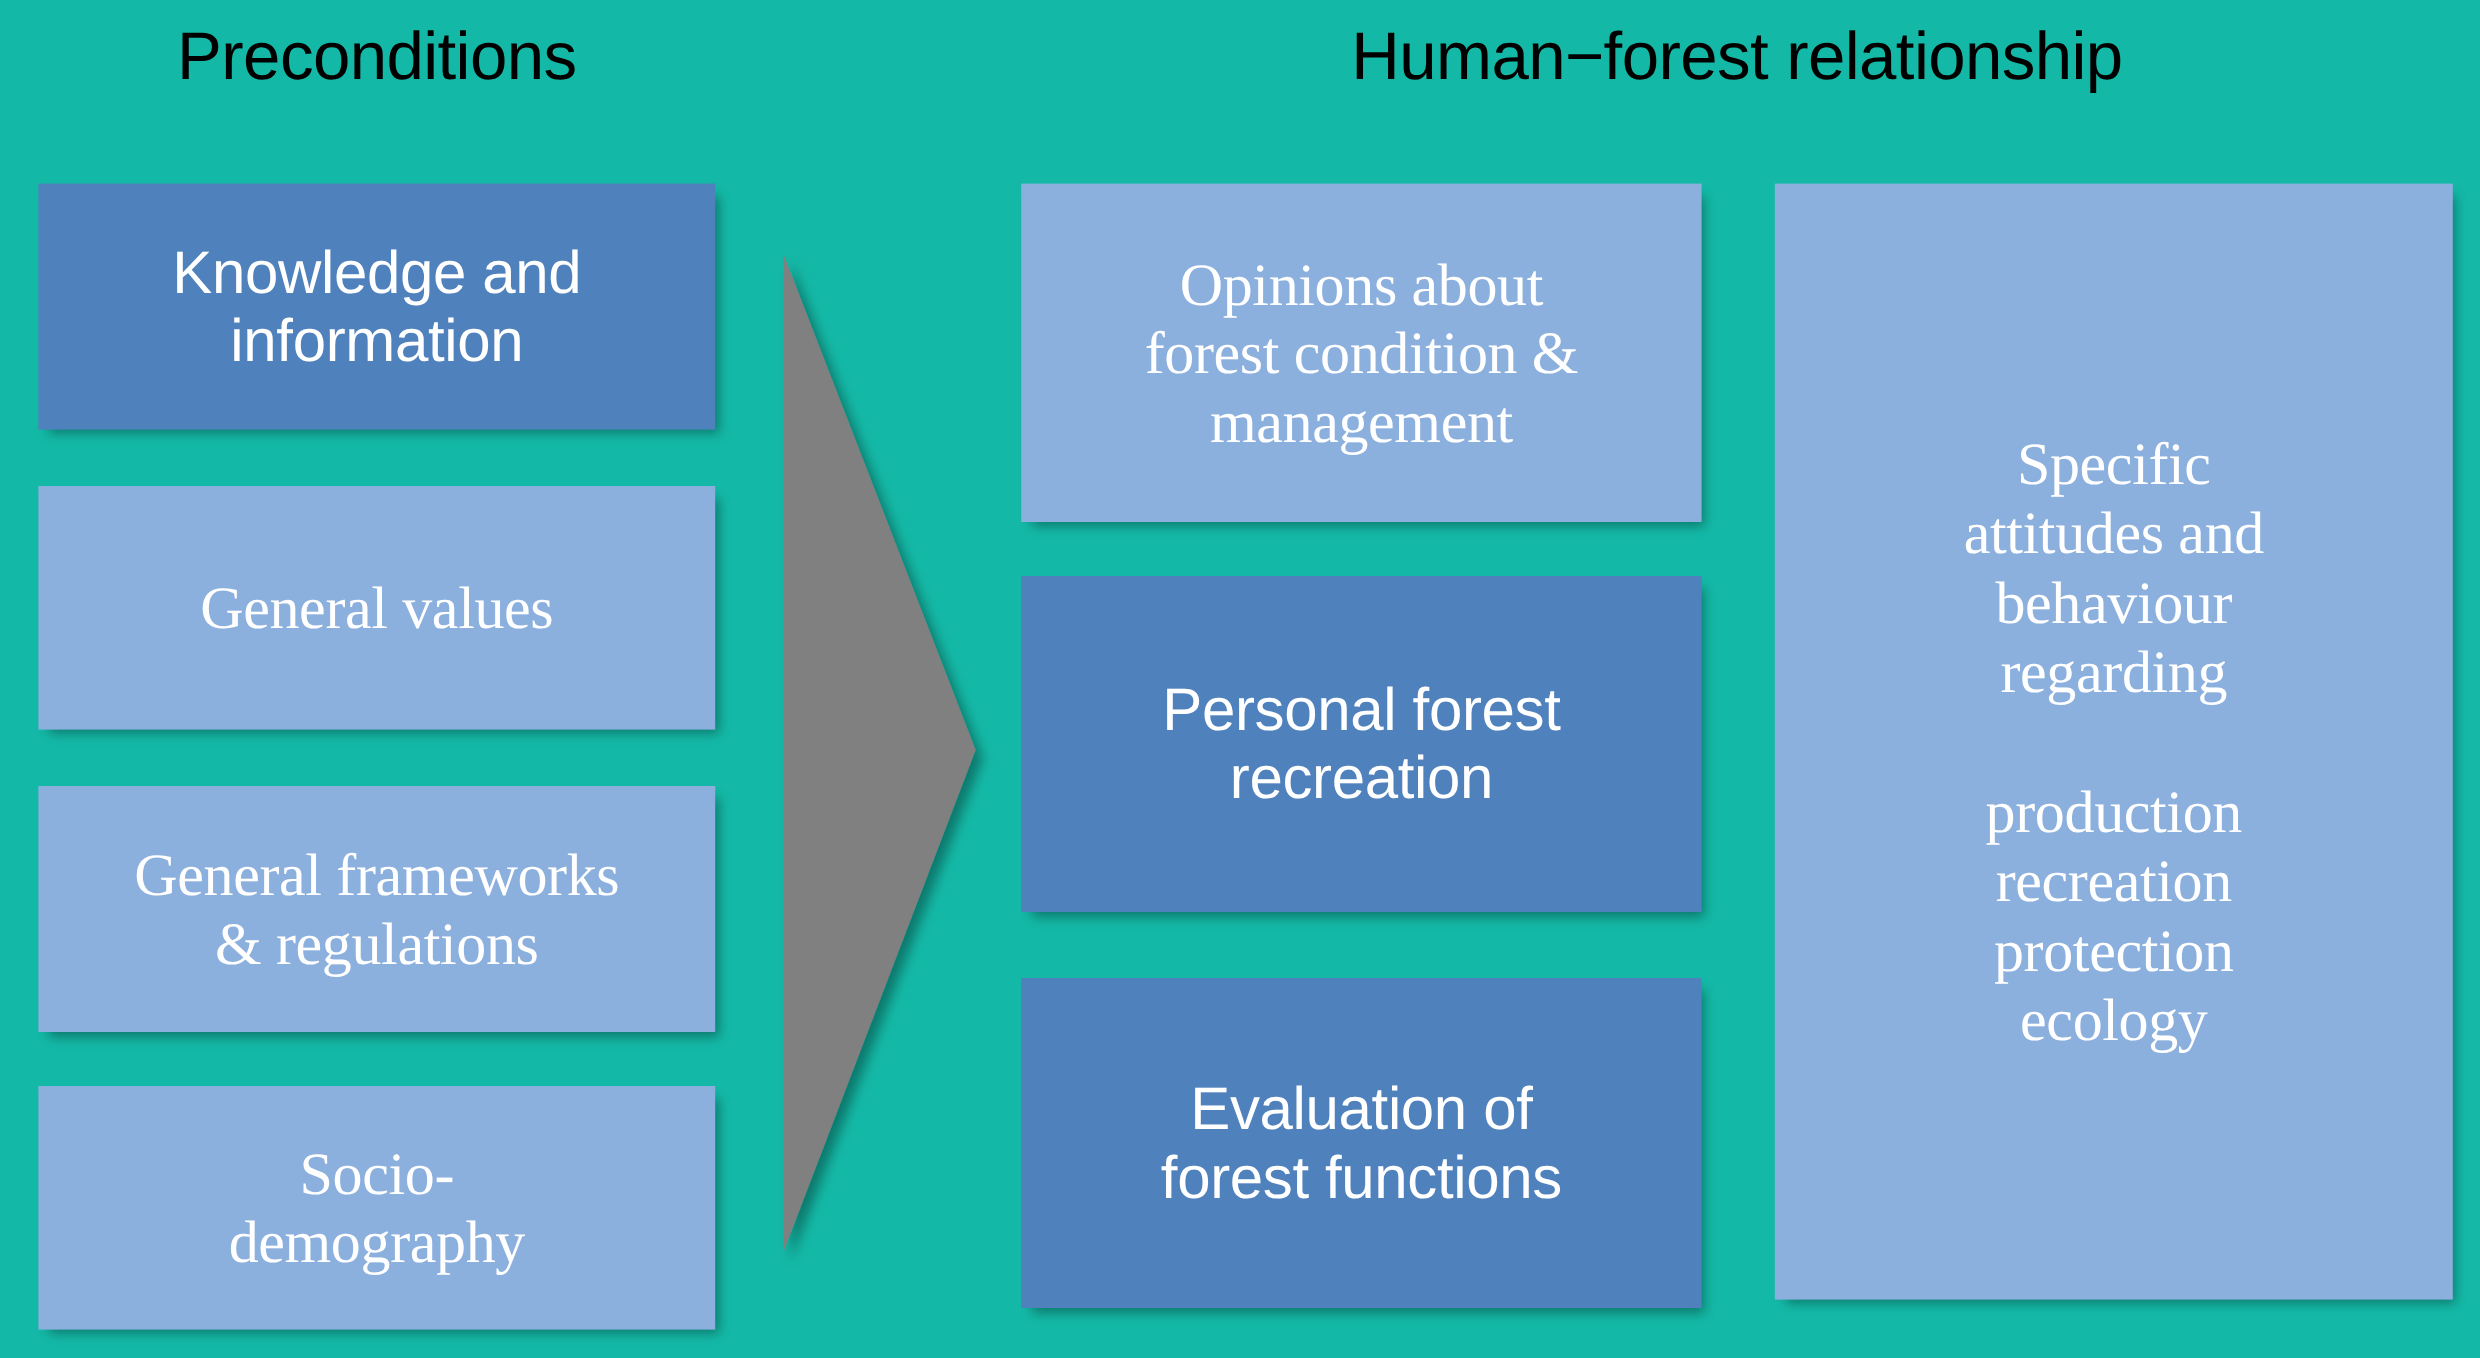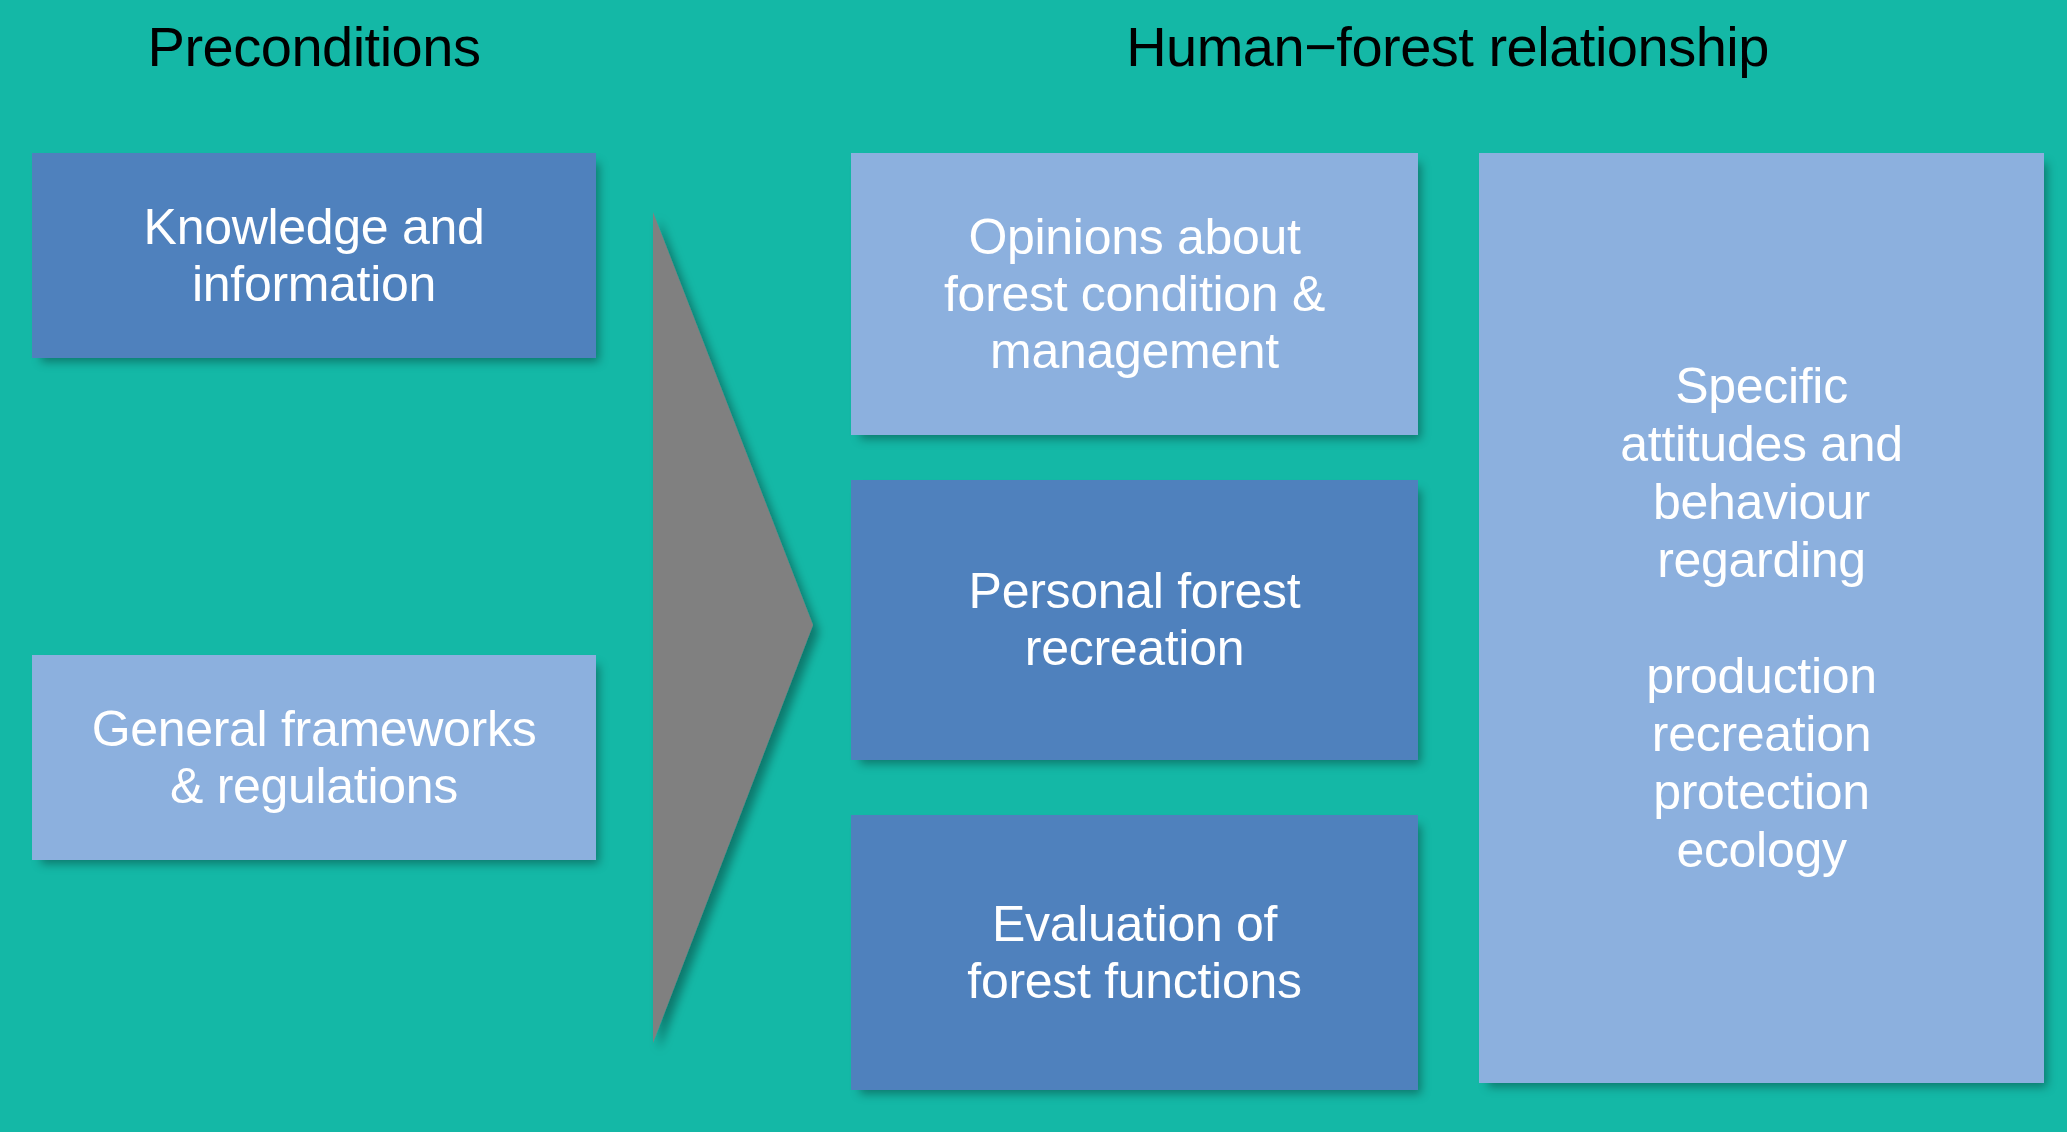--- a/index.html
+++ b/index.html
@@ -57,21 +57,21 @@
     line-height: 1.14;
     letter-spacing: -0.3px;
     padding: 6px 26px;
     box-shadow: 6px 7px 9px -3px rgba(0,0,0,0.34);
   }
   .box .txt {
     width: 100%;
     white-space: pre-line;
   }
   .box.dark  { background: #4F81BD; }
-  .box.light { background: #8CB0DE; }
+  .box.light { background: #8CB0DE; font-family: Liberation Serif, serif; }
 
   
   #box-knowledge   { left: 32px;  top: 153px;  width: 564px; height: 205px; }
   #box-values      { left: 32px;  top: 405px;  width: 564px; height: 203px; }
   #box-frameworks  { left: 32px;  top: 655px;  width: 564px; height: 205px; }
   #box-socio       { left: 32px;  top: 905px;  width: 564px; height: 203px; }
 
   
   #box-opinions    { left: 851px; top: 153px;  width: 567px; height: 282px; }
   #box-preferences { left: 851px; top: 480px;  width: 567px; height: 280px; }
@@ -98,26 +98,33 @@
 
   <div class="heading" id="heading-preconditions">Preconditions</div>
 
   <div class="heading" id="heading-relationship">Human−forest relationship</div>
 
   <div class="box dark" id="box-knowledge">
     <span class="txt">Knowledge and
 information</span>
   </div>
 
+  <div class="box light" id="box-values">
+    <span class="txt">General values</span>
+  </div>
 
   <div class="box light" id="box-frameworks">
     <span class="txt">General frameworks
 &amp; regulations</span>
   </div>
 
+  <div class="box light" id="box-socio">
+    <span class="txt">Socio-
+demography</span>
+  </div>
 
   <div id="flow-arrow">
     <svg width="190" height="860" viewBox="0 0 190 860">
       <defs>
         <filter id="arrowShadow" x="-30%" y="-30%" width="180%" height="180%">
           <feDropShadow dx="6" dy="7" stdDeviation="5" flood-color="#000000" flood-opacity="0.35"></feDropShadow>
         </filter>
       </defs>
       <polygon points="13,12 173,425 13,843" fill="#808080" filter="url(#arrowShadow)"></polygon>
     </svg>

